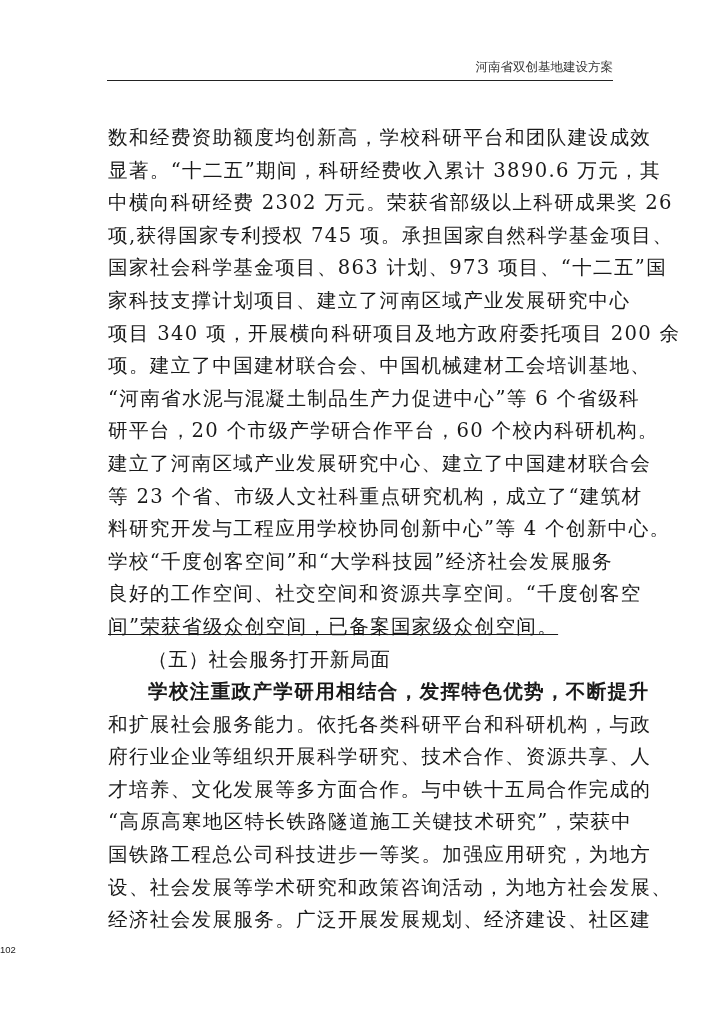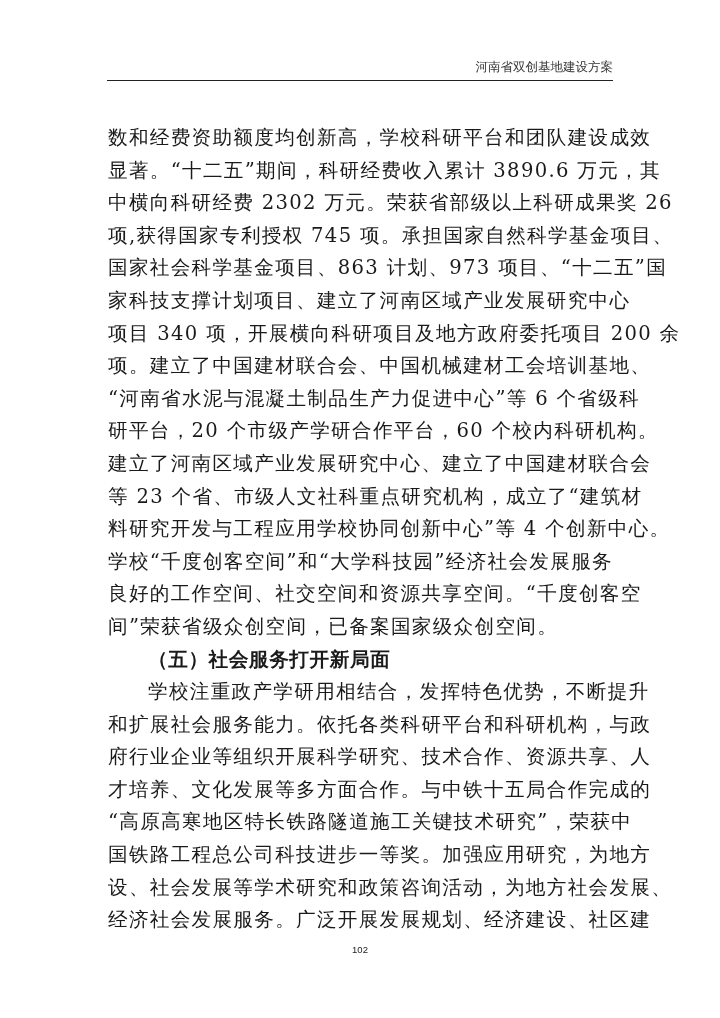--- a/index.html
+++ b/index.html
@@ -11,25 +11,25 @@
     .running-header {
       position: absolute; left: 107px; top: 56px; width: 506px; height: 24px;
       border-bottom: 1.3px solid #222;
       text-align: right; font-size: 12.5px; line-height: 22px; color: #333;
     }
     .body-text { position: absolute; left: 108px; top: 90px; width: 500px; margin-top: 32px; }
     .line {
       height: 32.6px; line-height: 32.6px; font-size: 19.6px;
       white-space: nowrap; letter-spacing: 1.3px; text-align: justify; text-align-last: justify;
     }
-    .line.last { text-align-last: left; }
-    .line.indent { padding-left: 40px; }
-    .line.heading { padding-left: 40px; font-weight: bold; letter-spacing: 0.6px; text-align-last: left; }
+    .line.last { text-align-last: left; text-decoration: underline; }
+    .line.indent { padding-left: 40px; font-weight: bold; }
+    .line.heading { padding-left: 40px; font-weight: normal; letter-spacing: 0.6px; text-align-last: left; }
     .page-number {
-      position: absolute; left: 0; width: 720px; top: 944px; text-align: center;
+      position: absolute; left: 0; width: 720px; top: 944px; text-align: left;
       font-family: "Liberation Sans", sans-serif; font-size: 9.5px; color: #222;
     }
   </style>
 </head>
 <body>
 
 <div class="page">
   <div class="running-header">河南省双创基地建设方案</div>
 
   <div class="body-text">

